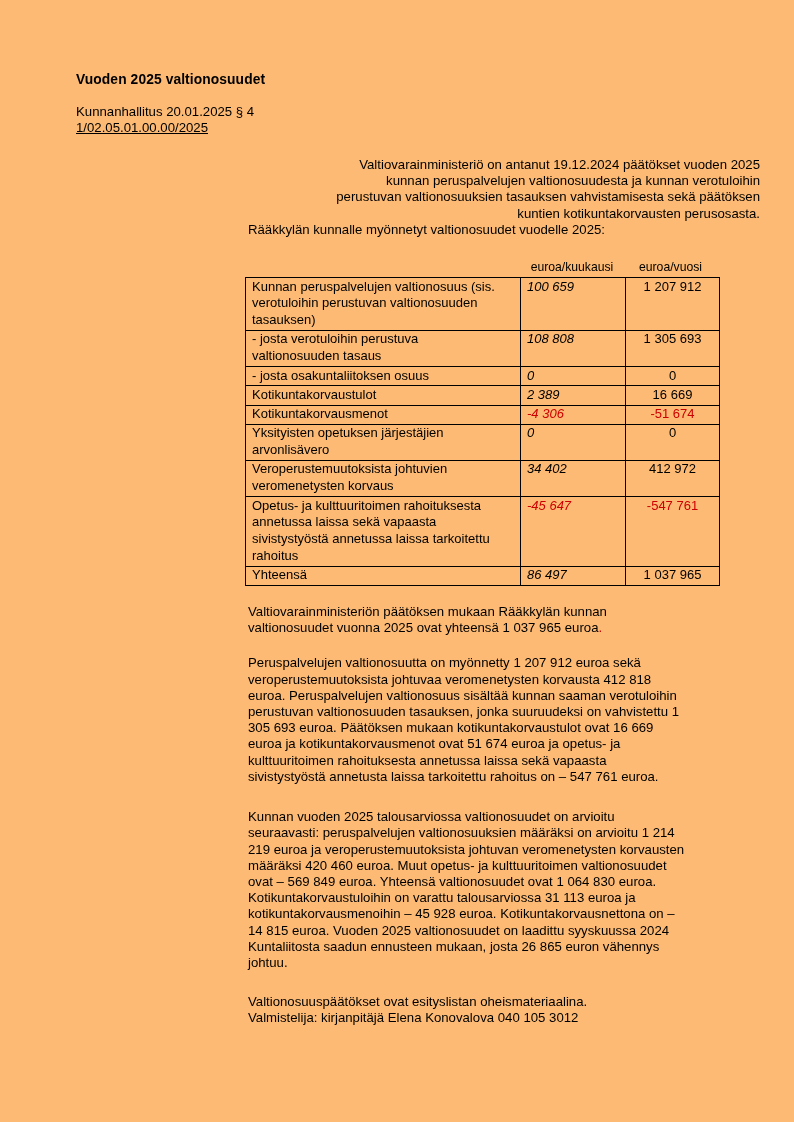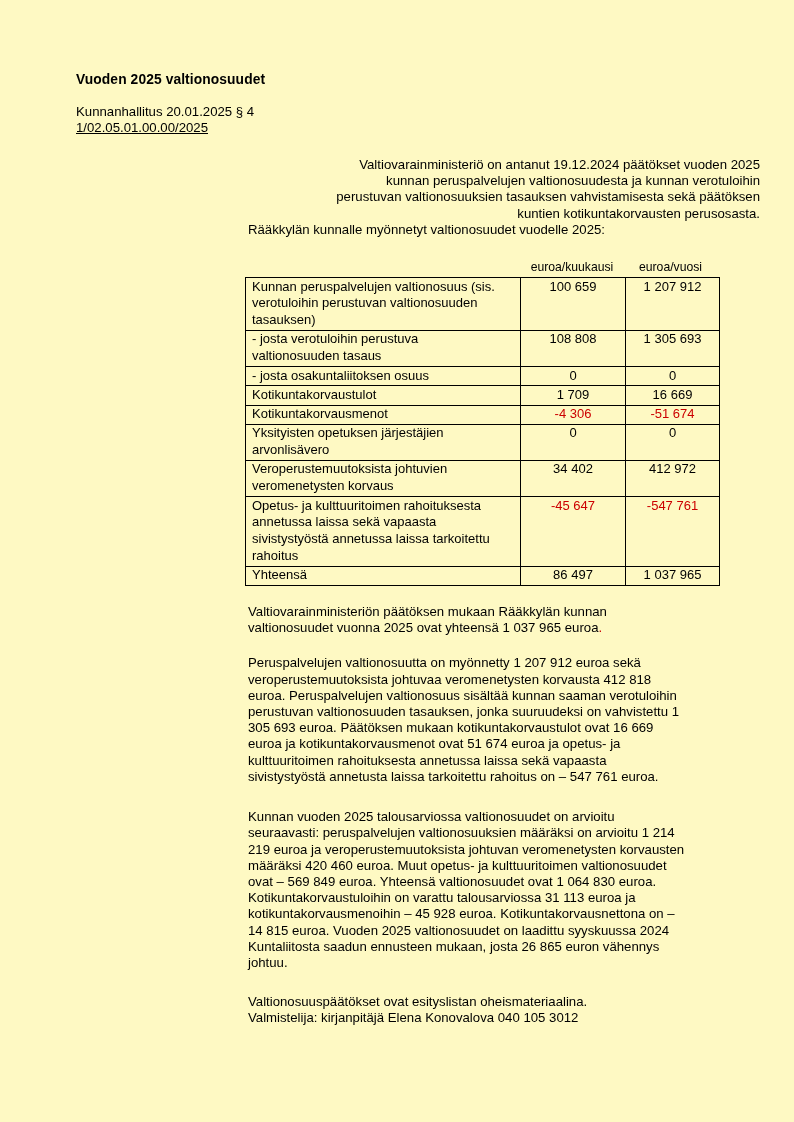--- a/index.html
+++ b/index.html
@@ -1,19 +1,19 @@
 <!DOCTYPE html>
 <html><head>
 <meta charset="utf-8">
 <style>
   html,body{margin:0;padding:0;background:#888;}
   .page{
     position:relative;
     width:794px;height:1122px;
-    background:#fef9c3;
+    background:#fdba74;
     font-family:"Liberation Sans","DejaVu Sans",sans-serif;
     color:#000;
     overflow:hidden;
   }
   .title{
     position:absolute;left:76px;top:72px;
     font-size:13.8px;font-weight:bold;letter-spacing:.1px;
   }
   .meta1{position:absolute;left:76px;top:104px;font-size:13.2px;}
   .meta2{position:absolute;left:76px;top:120px;font-size:13.2px;text-decoration:underline;}
@@ -44,21 +44,21 @@
     margin-left:-3px;
     margin-bottom:18px;
     font-size:13px;line-height:16.8px;
   }
   table.tbl td{
     border:1px solid #000;
     vertical-align:top;
     padding:.5px 6px 1px 6px;
   }
   td.lbl{width:262px;white-space:pre-line;}
-  td.val{width:92px;text-align:center;}
+  td.val{width:92px;font-style:italic;}
   td.val-y{width:81px;text-align:center;}
   td.indent{padding-left:9px;}
 </style>
 </head>
 <body>
 
 <div class="page">
 
   <div class="title">Vuoden 2025 valtionosuudet</div>
   <div class="meta1">Kunnanhallitus 20.01.2025 § 4</div>
@@ -94,21 +94,21 @@
           <td class="val">108 808</td>
           <td class="val-y">1 305 693</td>
         </tr>
         <tr>
           <td class="lbl indent">- josta osakuntaliitoksen osuus</td>
           <td class="val">0</td>
           <td class="val-y">0</td>
         </tr>
         <tr>
           <td class="lbl">Kotikuntakorvaustulot</td>
-          <td class="val">1 709</td>
+          <td class="val">2 389</td>
           <td class="val-y">16 669</td>
         </tr>
         <tr>
           <td class="lbl">Kotikuntakorvausmenot</td>
           <td class="val neg">-4 306</td>
           <td class="val-y neg">-51 674</td>
         </tr>
         <tr>
           <td class="lbl">Yksityisten opetuksen järjestäjien
 arvonlisävero</td>

